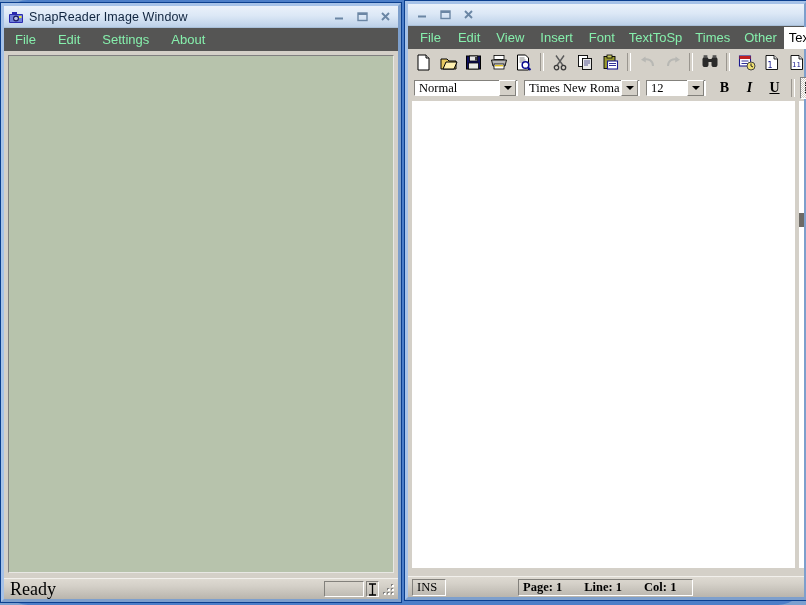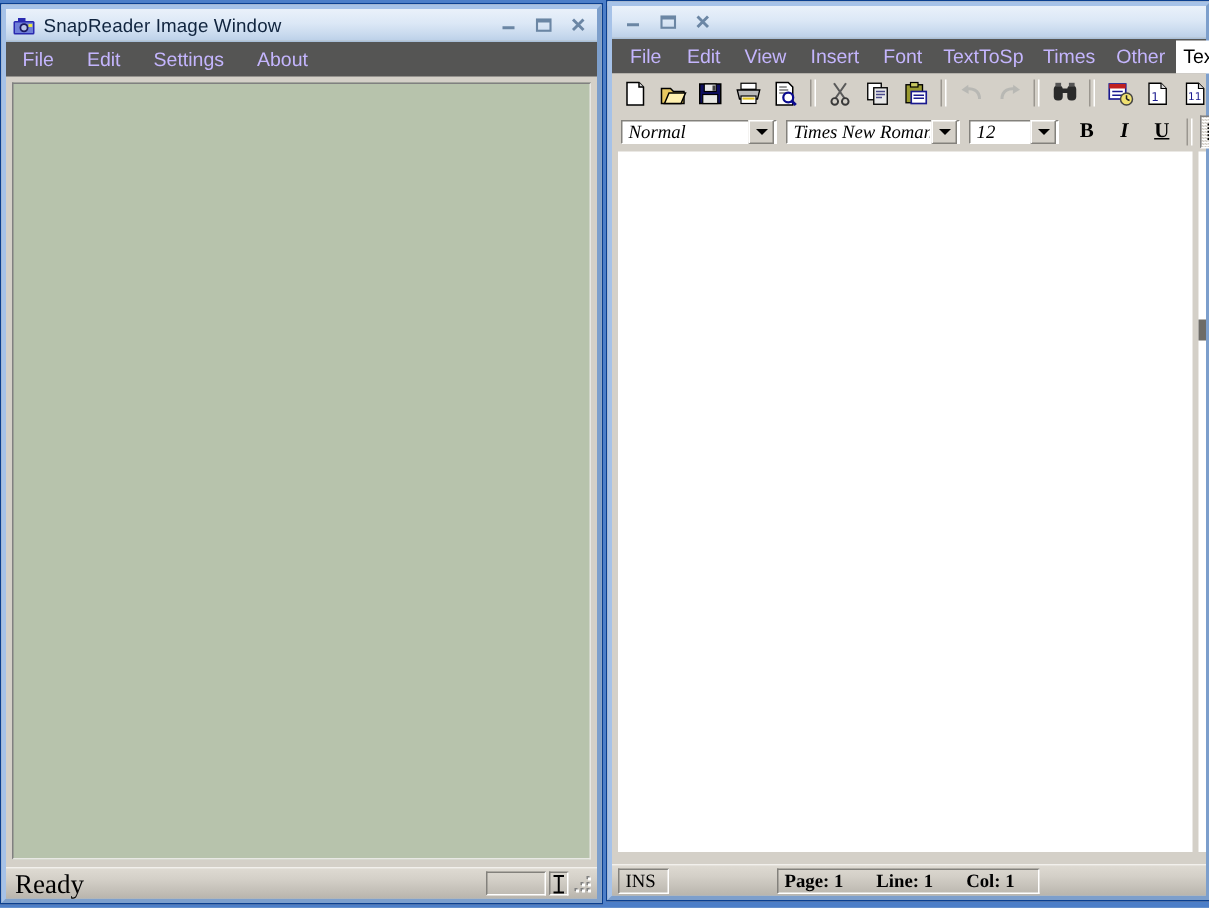--- a/index.html
+++ b/index.html
@@ -2,21 +2,21 @@
 <html><head>
 <meta charset="utf-8">
 <style>
   html, body {
     margin: 0; padding: 0;
     width: 806px; height: 605px;
     background: #7ba0d0;
     font-family: "Liberation Sans", sans-serif;
     overflow: hidden;
   }
-  #root { position: relative; width: 806px; height: 605px; background: #4c7ec8; }
+  #root { position: relative; width: 806px; height: 605px; background: #4c7ec8; border-radius: 28px; }
 
   
   .window {
     position: absolute;
     background: #d4d0c8;
     border: 1px solid #0b3f8f;
     box-sizing: border-box;
   }
   .win-frame {
     position: absolute;
@@ -67,21 +67,21 @@
   .menubar {
     position: absolute;
     left: 0; right: 0;
     height: 23px;
     background: #555554;
     display: flex;
     align-items: center;
     box-sizing: border-box;
   }
   .menubar .mi {
-    color: #c4b5fd;
+    color: #86efac;
     font-size: 13px;
     padding: 3px 11px 4px 11px;
     white-space: nowrap;
     line-height: 15px;
   }
   .menubar .mi.sel {
     background: #ffffff;
     color: #000000;
   }
 
@@ -174,21 +174,20 @@
   .combo {
     height: 16px;
     border: 1px solid;
     border-color: #83817c #ffffff #ffffff #83817c;
     background: #ffffff;
     box-sizing: border-box;
     display: flex;
     align-items: center;
     margin-right: 6px;
     flex: 0 0 auto;
-    font-style: italic;
   }
   .combo .cval {
     flex: 1 1 auto;
     font-family: "Liberation Serif", serif;
     font-size: 12.5px;
     color: #000;
     padding-left: 4px;
     white-space: nowrap;
     overflow: hidden;
   }

